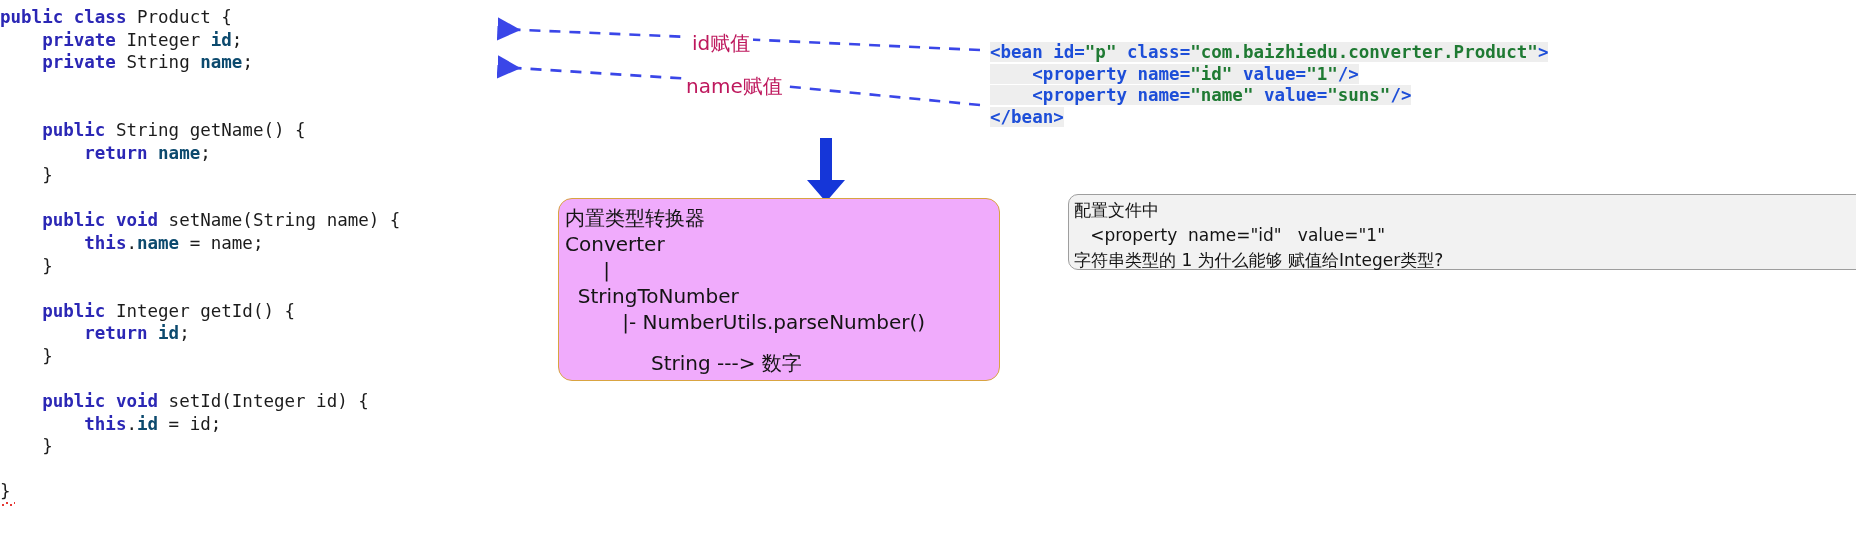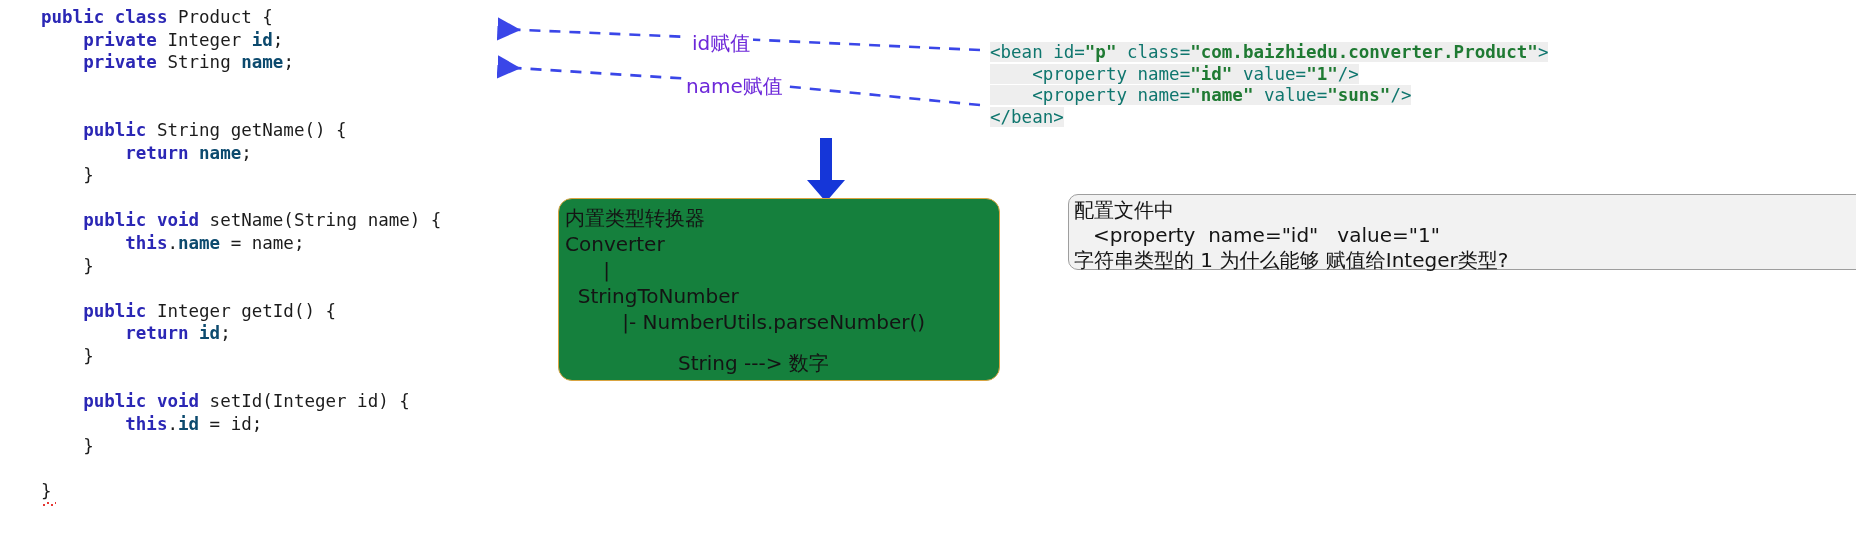--- a/index.html
+++ b/index.html
@@ -21,21 +21,21 @@
     position: absolute;
     left: 0px;
     top: 6px;
     width: 520px;
     font-family: "DejaVu Sans Mono", monospace;
     font-size: 17.5px;
     line-height: 22.6px;
     color: #1c1c1c;
     white-space: pre;
   }
-  #java-code .line { height: 22.6px; padding-left: 41px; }
+  #java-code .line { height: 22.6px; }
   .kw   { color: #2b27b5; font-weight: bold; }
   .fld  { color: #0c4a6e; font-weight: bold; }
   .plain{ color: #1c1c1c; }
   .squiggle {
     position: relative;
     display: inline-block;
   }
   .squiggle::after {
     content: "";
     position: absolute;
@@ -55,52 +55,52 @@
     position: absolute;
     left: 990px;
     top: 42px;
     font-family: "DejaVu Sans Mono", monospace;
     font-size: 17.5px;
     line-height: 21.5px;
     white-space: pre;
   }
   #xml-snippet .xl { display: block; height: 21.5px; }
   #xml-snippet .seg { background: #eeeeee; }
-  .xtag { color: #0f766e; font-weight: normal; }
+  .xtag { color: #1d4ed8; font-weight: bold; }
   .xval { color: #1f7a33; font-weight: bold; }
 
   
   #overlay {
     position: absolute;
     left: 0; top: 0;
     width: 1856px; height: 549px;
     pointer-events: none;
   }
 
   
   .arrow-label {
     position: absolute;
     font-family: "DejaVu Sans", sans-serif;
     font-size: 20px;
-    color: #6d28d9;
+    color: #be185d;
     background: #ffffff;
     padding: 0 3px;
     white-space: nowrap;
   }
   #label-id    { left: 689px; top: 30px; }
   #label-name  { left: 672px; top: 73px; margin-left: 11px; }
 
   
   #converter-box {
     position: absolute;
     left: 558px;
     top: 198px;
     width: 442px;
     height: 183px;
-    background: #15803d;
+    background: #f0abfc;
     border: 1.6px solid #d9a441;
     border-radius: 14px;
     box-sizing: border-box;
   }
   #converter-text {
     position: absolute;
     left: 6px;
     top: 6px;
     font-family: "DejaVu Sans", sans-serif;
     font-size: 20px;
@@ -109,41 +109,40 @@
     white-space: pre;
   }
   #converter-last {
     position: absolute;
     left: 92px;
     top: 151px;
     font-family: "DejaVu Sans", sans-serif;
     font-size: 20px;
     color: #141414;
     white-space: pre;
-    margin-left: 27px;
   }
 
   
   #note-box {
     position: absolute;
     left: 1068px;
     top: 194px;
     width: 800px;
     height: 76px;
     background: #f2f2f2;
     border: 1.4px solid #9e9e9e;
     border-radius: 10px;
     box-sizing: border-box;
   }
   #note-text {
     position: absolute;
     left: 5px;
     top: 3px;
     font-family: "DejaVu Sans", sans-serif;
-    font-size: 20px;
+    font-size: 17px;
     line-height: 25px;
     color: #141414;
     white-space: pre;
   }
 </style>
 </head>
 <body>
 
 <div id="java-code"><div class="line"><span class="kw">public class </span><span class="plain">Product {</span></div><div class="line"><span class="plain">    </span><span class="kw">private </span><span class="plain">Integer </span><span class="fld">id</span><span class="plain">;</span></div><div class="line"><span class="plain">    </span><span class="kw">private </span><span class="plain">String </span><span class="fld">name</span><span class="plain">;</span></div><div class="line">&nbsp;</div><div class="line">&nbsp;</div><div class="line"><span class="plain">    </span><span class="kw">public </span><span class="plain">String getName() {</span></div><div class="line"><span class="plain">        </span><span class="kw">return </span><span class="fld">name</span><span class="plain">;</span></div><div class="line"><span class="plain">    }</span></div><div class="line">&nbsp;</div><div class="line"><span class="plain">    </span><span class="kw">public void </span><span class="plain">setName(String name) {</span></div><div class="line"><span class="plain">        </span><span class="kw">this</span><span class="plain">.</span><span class="fld">name</span><span class="plain"> = name;</span></div><div class="line"><span class="plain">    }</span></div><div class="line">&nbsp;</div><div class="line"><span class="plain">    </span><span class="kw">public </span><span class="plain">Integer getId() {</span></div><div class="line"><span class="plain">        </span><span class="kw">return </span><span class="fld">id</span><span class="plain">;</span></div><div class="line"><span class="plain">    }</span></div><div class="line">&nbsp;</div><div class="line"><span class="plain">    </span><span class="kw">public void </span><span class="plain">setId(Integer id) {</span></div><div class="line"><span class="plain">        </span><span class="kw">this</span><span class="plain">.</span><span class="fld">id</span><span class="plain"> = id;</span></div><div class="line"><span class="plain">    }</span></div><div class="line">&nbsp;</div><div class="line"><span class="plain squiggle">}</span></div></div>
 

